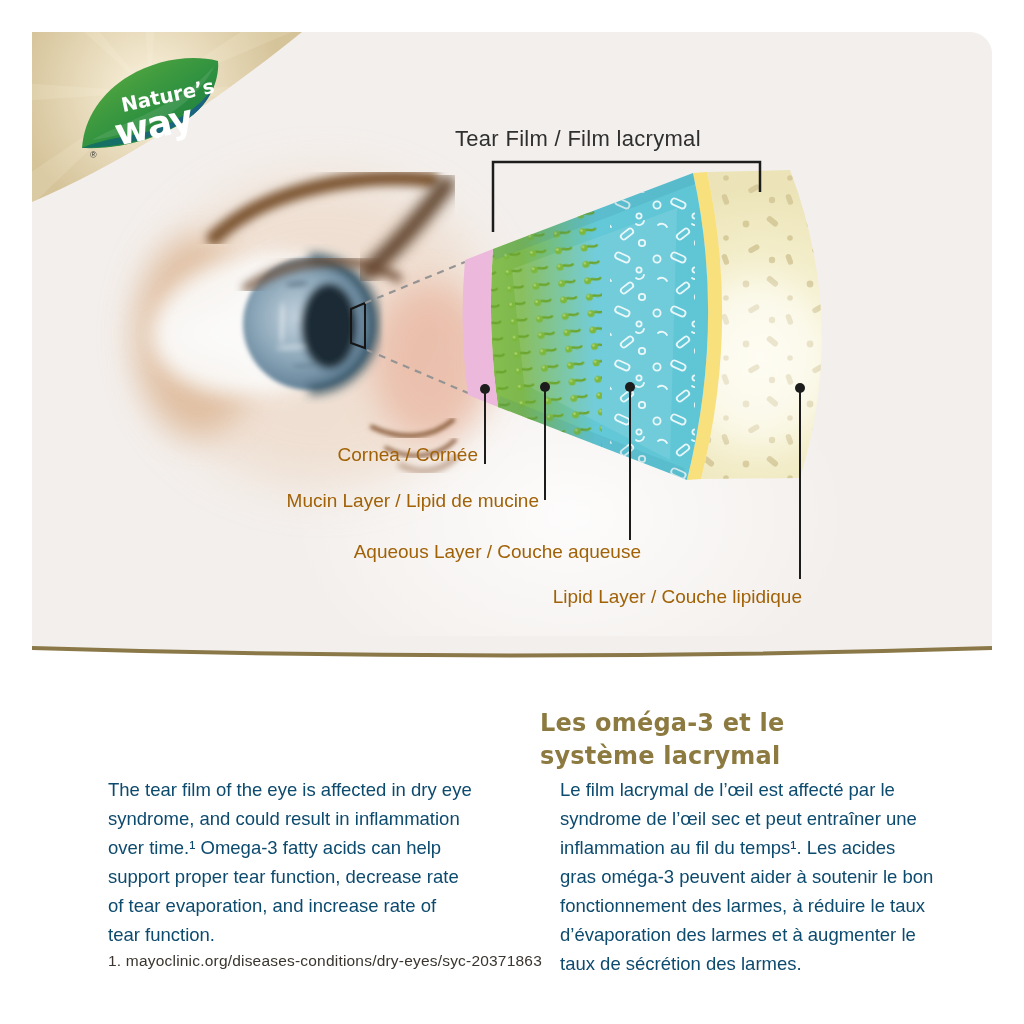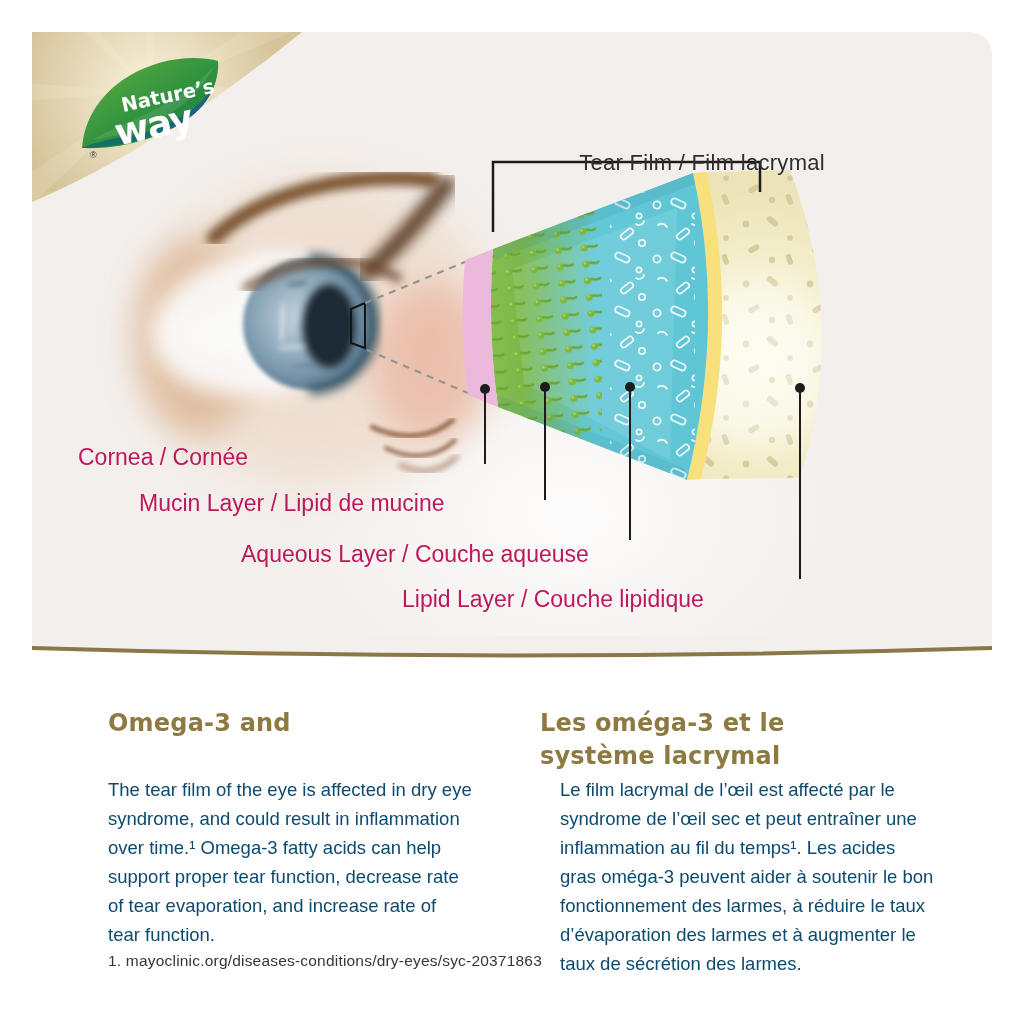--- a/index.html
+++ b/index.html
@@ -8,24 +8,24 @@
 
   
   .card{position:absolute;left:32px;top:32px;width:960px;height:604px;
         background:
           radial-gradient(ellipse 430px 300px at 56% 80%, rgba(255,255,255,.85) 0%, rgba(255,255,255,0) 65%),
           #f3efec;
         border-radius:22px 22px 0 0;}
   .card-art{position:absolute;left:0;top:0;width:960px;height:604px;}
   .card-arc{position:absolute;left:32px;top:636px;width:960px;height:30px;}
 
-  .diagram-title{position:absolute;left:455px;top:126px;width:370px;text-align:right;
-        font-size:22px;color:#2f2f2f;letter-spacing:.3px;margin-top:24px;}
-
-  .layer-label{position:absolute;width:400px;font-size:23px;color:#be185d;}
+  .diagram-title{position:absolute;left:455px;top:126px;width:370px;text-align:left;
+        font-size:22px;color:#2f2f2f;letter-spacing:.3px;}
+
+  .layer-label{position:absolute;width:400px;text-align:right;font-size:19px;color:#a16207;}
   .label-cornea {left:78px; top:444px;}
   .label-mucin  {left:139px;top:490px;}
   .label-aqueous{left:241px;top:541px;}
   .label-lipid  {left:402px;top:586px;}
 
   
   .col-heading{position:absolute;font-family:"DejaVu Sans",sans-serif;font-weight:700;
         font-size:24px;line-height:33px;color:#8c7a41;letter-spacing:.2px;}
   .col-heading span{display:block;}
   .col-body{position:absolute;font-size:18.5px;line-height:29px;color:#0c4a6e;}
@@ -239,21 +239,20 @@
 </svg>
 
 <div class="diagram-title">Tear Film / Film lacrymal</div>
 
 <div class="layer-label label-cornea">Cornea / Cornée</div>
 <div class="layer-label label-mucin">Mucin Layer / Lipid de mucine</div>
 <div class="layer-label label-aqueous">Aqueous Layer / Couche aqueuse</div>
 <div class="layer-label label-lipid">Lipid Layer / Couche lipidique</div>
 
 <div class="col-heading h-en">
-  <span>Omega-3 and</span>
 </div>
 <div class="col-body b-en">
   <span>The tear film of the eye is affected in dry eye</span>
   <span>syndrome, and could result in inflammation</span>
   <span>over time.¹ Omega-3 fatty acids can help</span>
   <span>support proper tear function, decrease rate</span>
   <span>of tear evaporation, and increase rate of</span>
   <span>tear function.</span>
 </div>
 

